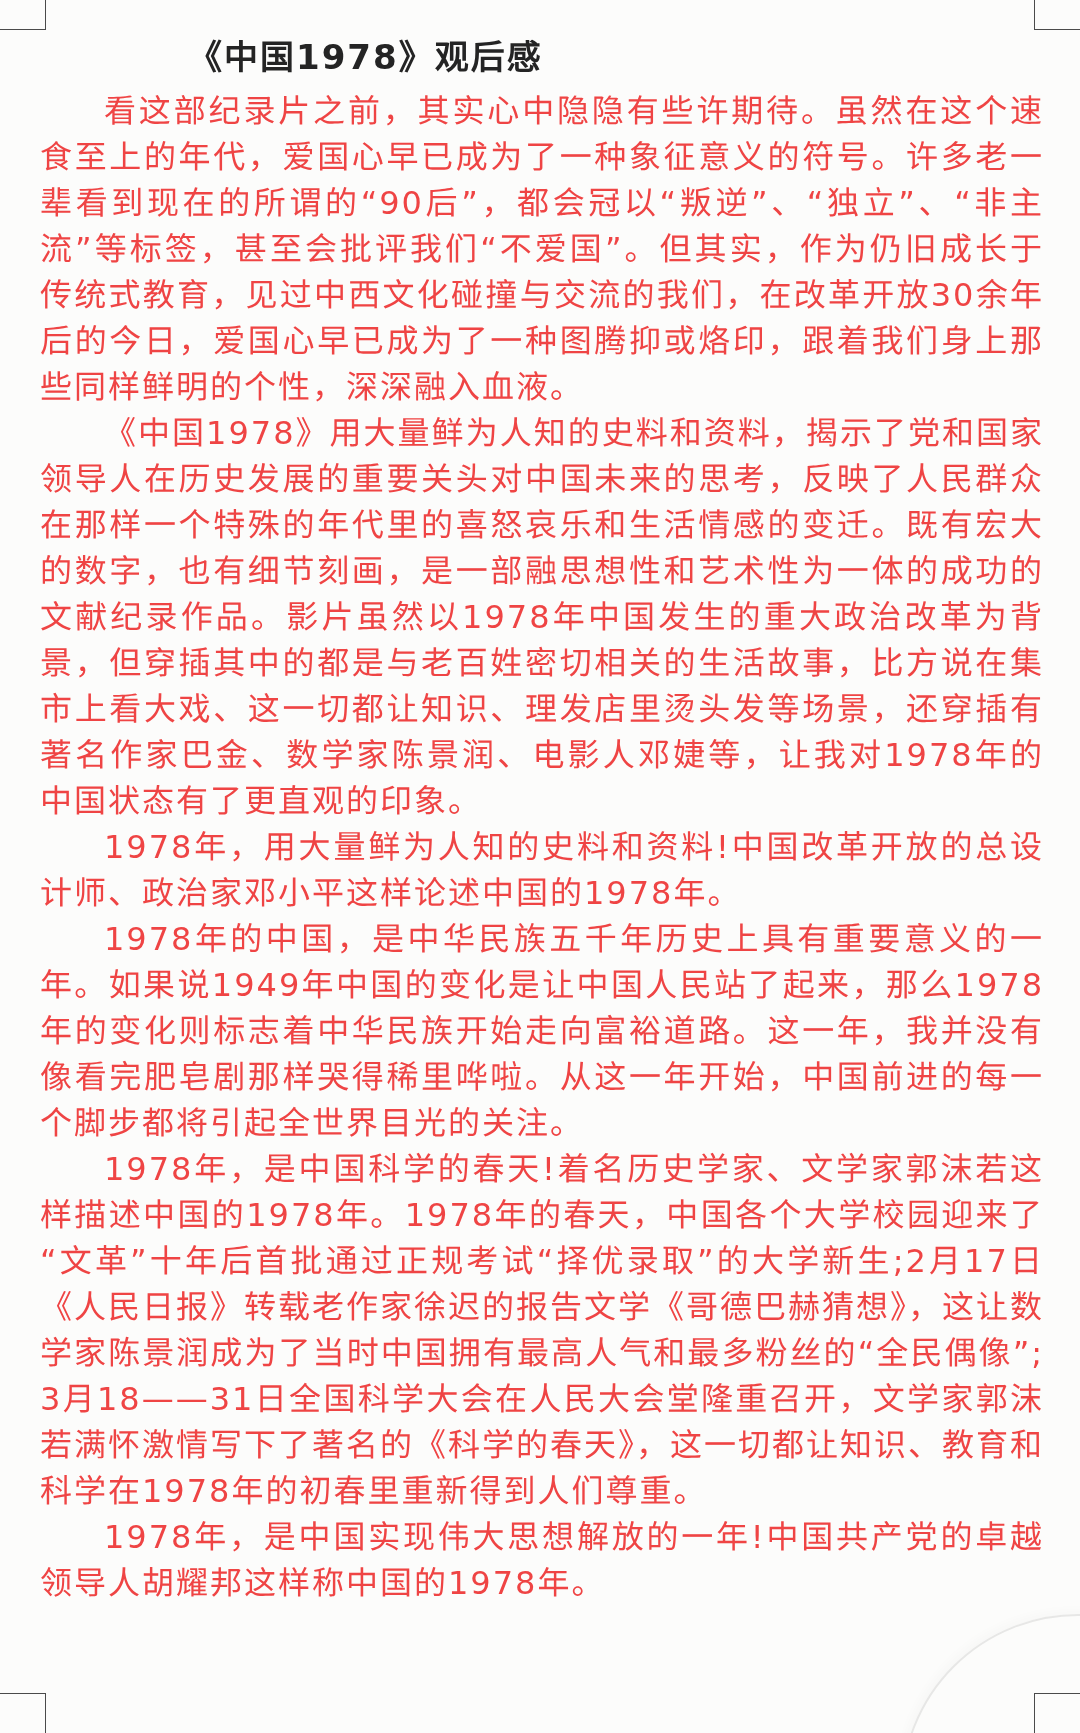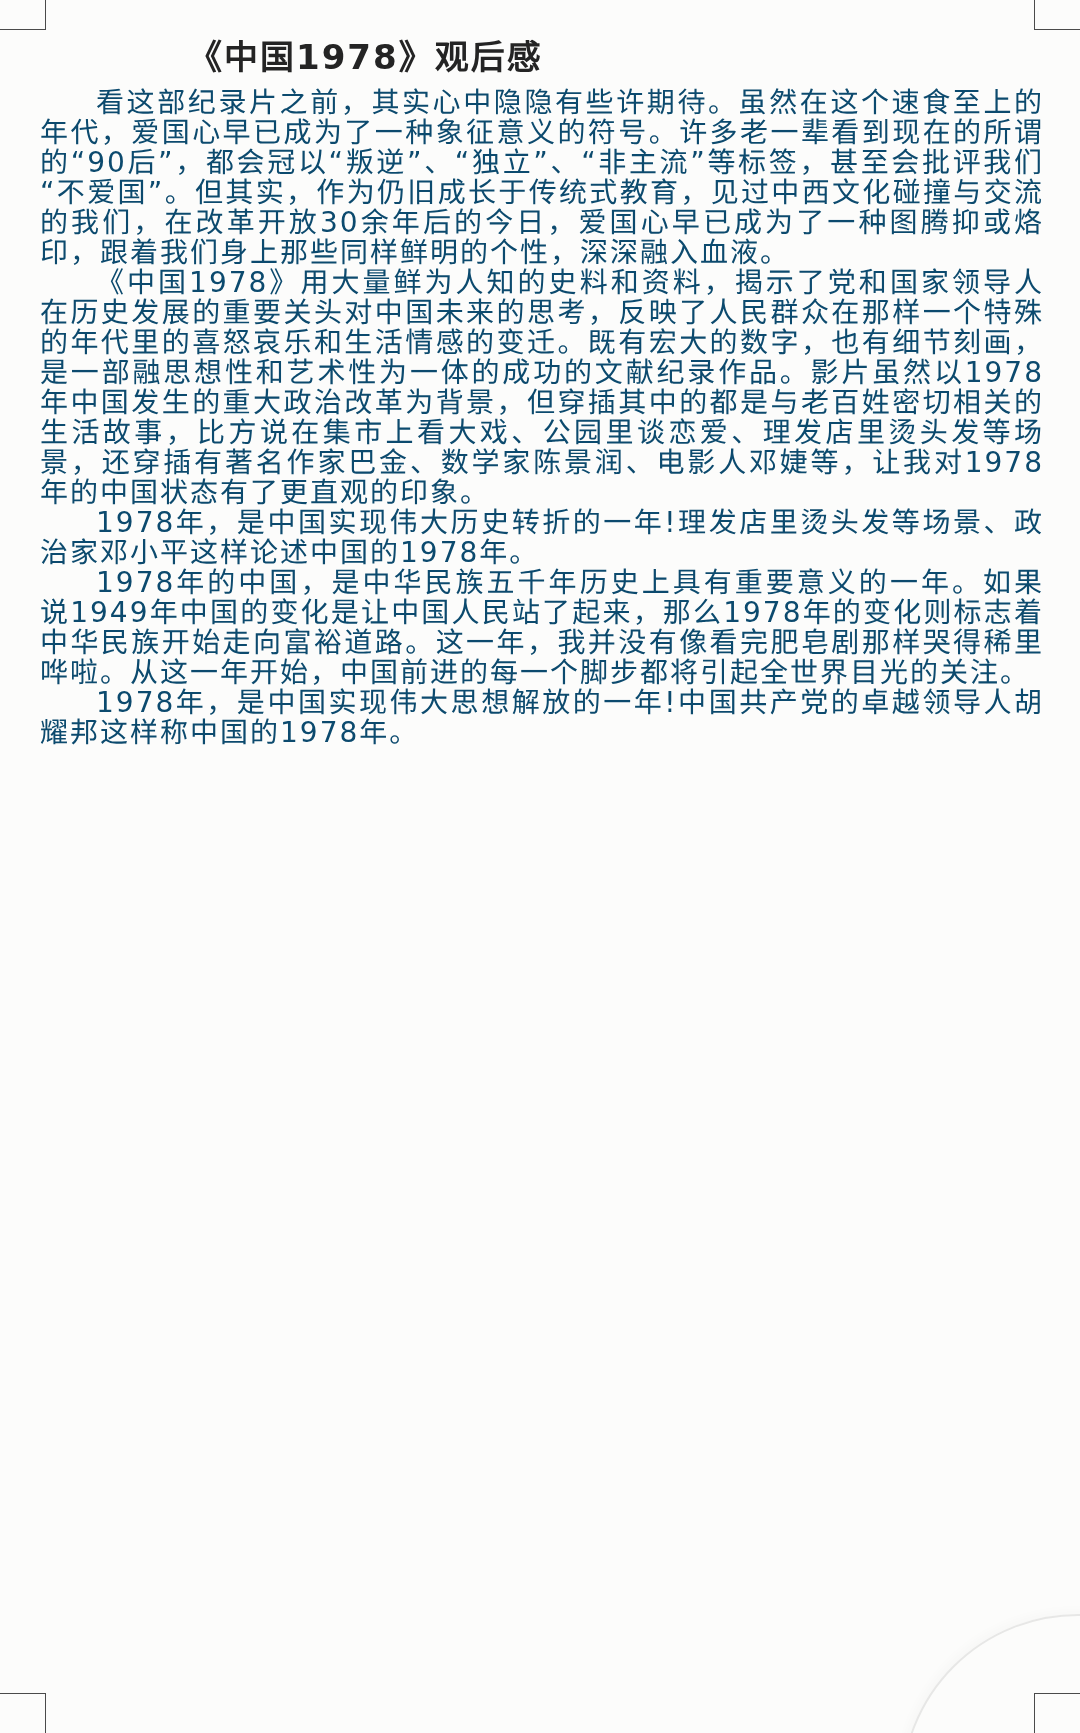--- a/index.html
+++ b/index.html
@@ -51,44 +51,45 @@
     color: #242424;
   }
   .doc-body {
     position: absolute;
     top: 88px;
     left: 40px;
     right: 36px;
   }
   .doc-body p {
     margin: 0;
-    font-size: 28px;
-    line-height: 30px;
+    font-size: 32px;
+    line-height: 46px;
     letter-spacing: 2px;
     text-align: justify;
     text-indent: 2em;
-    color: #0c4a6e;
+    color: #ef4444;
     word-break: break-all;
   }
 </style>
 </head>
 <body>
 
 <div class="page">
 
   <div class="corner tl"></div>
   <div class="corner tr"></div>
   <div class="corner bl"></div>
   <div class="corner br"></div>
   <div class="curl"></div>
 
   <h1 class="doc-title">《中国1978》观后感</h1>
 
   <div class="doc-body">
     <p>看这部纪录片之前，其实心中隐隐有些许期待。虽然在这个速食至上的年代，爱国心早已成为了一种象征意义的符号。许多老一辈看到现在的所谓的“90后”，都会冠以“叛逆”、“独立”、“非主流”等标签，甚至会批评我们“不爱国”。但其实，作为仍旧成长于传统式教育，见过中西文化碰撞与交流的我们，在改革开放30余年后的今日，爱国心早已成为了一种图腾抑或烙印，跟着我们身上那些同样鲜明的个性，深深融入血液。</p>
-    <p>《中国1978》用大量鲜为人知的史料和资料，揭示了党和国家领导人在历史发展的重要关头对中国未来的思考，反映了人民群众在那样一个特殊的年代里的喜怒哀乐和生活情感的变迁。既有宏大的数字，也有细节刻画，是一部融思想性和艺术性为一体的成功的文献纪录作品。影片虽然以1978年中国发生的重大政治改革为背景，但穿插其中的都是与老百姓密切相关的生活故事，比方说在集市上看大戏、公园里谈恋爱、理发店里烫头发等场景，还穿插有著名作家巴金、数学家陈景润、电影人邓婕等，让我对1978年的中国状态有了更直观的印象。</p>
-    <p>1978年，是中国实现伟大历史转折的一年!理发店里烫头发等场景、政治家邓小平这样论述中国的1978年。</p>
+    <p>《中国1978》用大量鲜为人知的史料和资料，揭示了党和国家领导人在历史发展的重要关头对中国未来的思考，反映了人民群众在那样一个特殊的年代里的喜怒哀乐和生活情感的变迁。既有宏大的数字，也有细节刻画，是一部融思想性和艺术性为一体的成功的文献纪录作品。影片虽然以1978年中国发生的重大政治改革为背景，但穿插其中的都是与老百姓密切相关的生活故事，比方说在集市上看大戏、这一切都让知识、理发店里烫头发等场景，还穿插有著名作家巴金、数学家陈景润、电影人邓婕等，让我对1978年的中国状态有了更直观的印象。</p>
+    <p>1978年，用大量鲜为人知的史料和资料!中国改革开放的总设计师、政治家邓小平这样论述中国的1978年。</p>
     <p>1978年的中国，是中华民族五千年历史上具有重要意义的一年。如果说1949年中国的变化是让中国人民站了起来，那么1978年的变化则标志着中华民族开始走向富裕道路。这一年，我并没有像看完肥皂剧那样哭得稀里哗啦。从这一年开始，中国前进的每一个脚步都将引起全世界目光的关注。</p>
+    <p>1978年，是中国科学的春天!着名历史学家、文学家郭沫若这样描述中国的1978年。1978年的春天，中国各个大学校园迎来了“文革”十年后首批通过正规考试“择优录取”的大学新生;2月17日《人民日报》转载老作家徐迟的报告文学《哥德巴赫猜想》，这让数学家陈景润成为了当时中国拥有最高人气和最多粉丝的“全民偶像”;3月18——31日全国科学大会在人民大会堂隆重召开，文学家郭沫若满怀激情写下了著名的《科学的春天》，这一切都让知识、教育和科学在1978年的初春里重新得到人们尊重。</p>
     <p>1978年，是中国实现伟大思想解放的一年!中国共产党的卓越领导人胡耀邦这样称中国的1978年。</p>
 
   </div>
 
 </div>
 
 </body></html>

